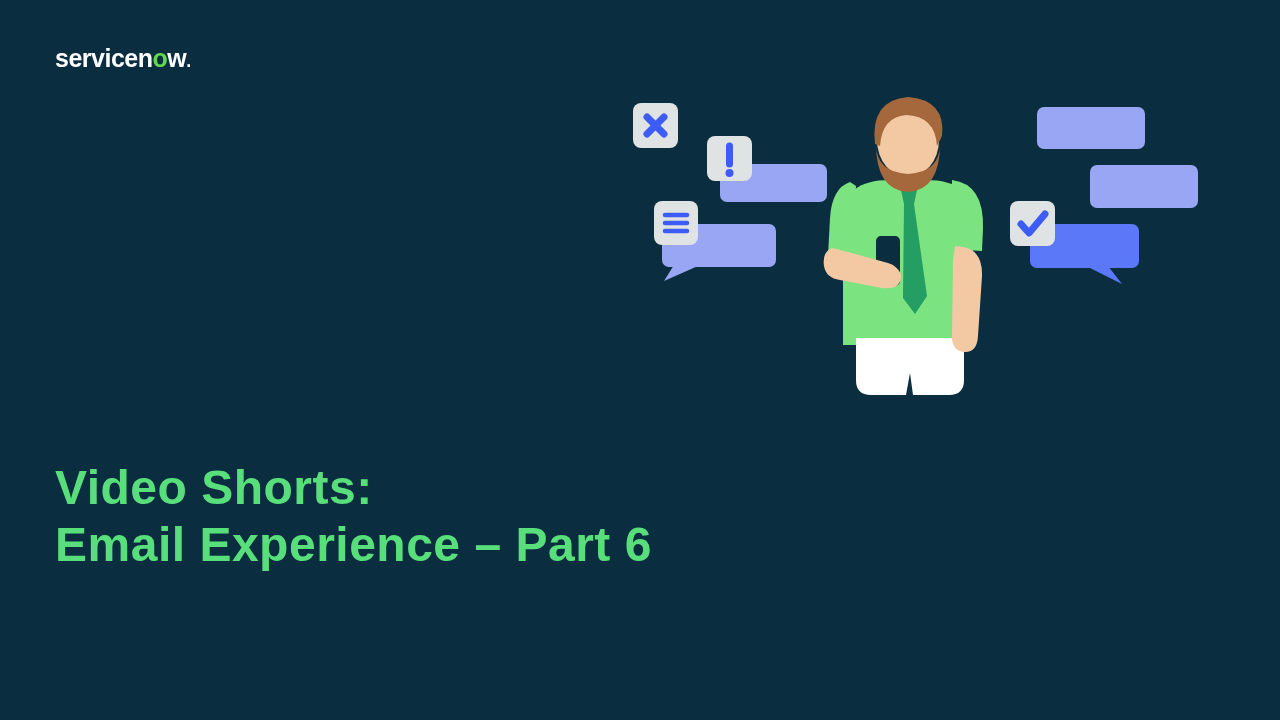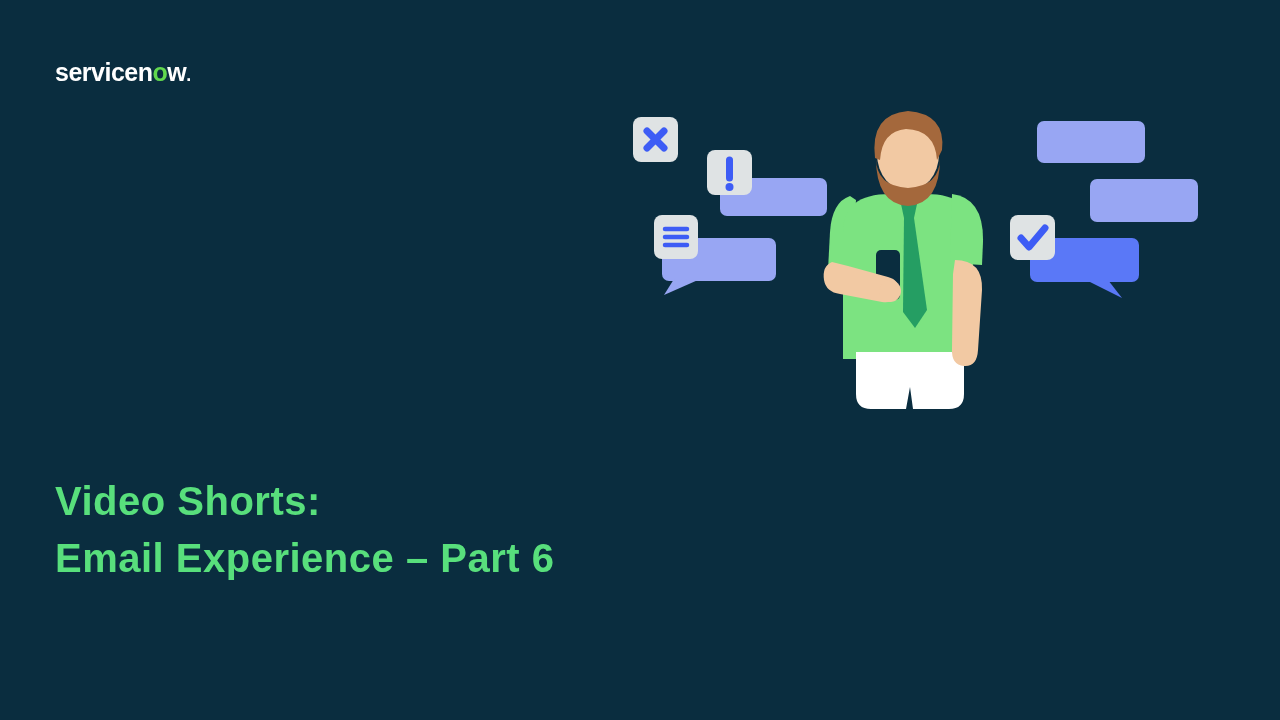--- a/index.html
+++ b/index.html
@@ -3,42 +3,42 @@
 <meta charset="utf-8">
 <style>
   html,body{margin:0;padding:0;}
   body{
     width:1280px;height:720px;
     background:#0a2d3f;
     overflow:hidden;
     font-family:"Liberation Sans", sans-serif;
     position:relative;
   }
-  .slide{position:absolute;inset:0;margin-top:14px;}
+  .slide{position:absolute;inset:0;}
 
   
   .logo{
     position:absolute;left:55px;top:44px;
     font-size:25px;font-weight:bold;color:#ffffff;
     letter-spacing:-0.5px;
   }
   .logo .logo-o{color:#62d84e;}
   .logo .logo-tm{color:#ffffff;font-size:18px;}
 
   
   .illustration{
     position:absolute;left:600px;top:78px;
     width:620px;height:330px;
   }
 
   
   .title{
     position:absolute;left:55px;top:459px;
     color:#58df7c;
-    font-size:40px;font-weight:bold;
+    font-size:48px;font-weight:bold;
     line-height:57px;
     letter-spacing:0.5px;
   }
 </style>
 </head>
 <body>
 
 <div class="slide">
 
   <div class="logo"><span>servicen</span><span class="logo-o">o</span><span>w</span><span class="logo-tm">.</span></div>

